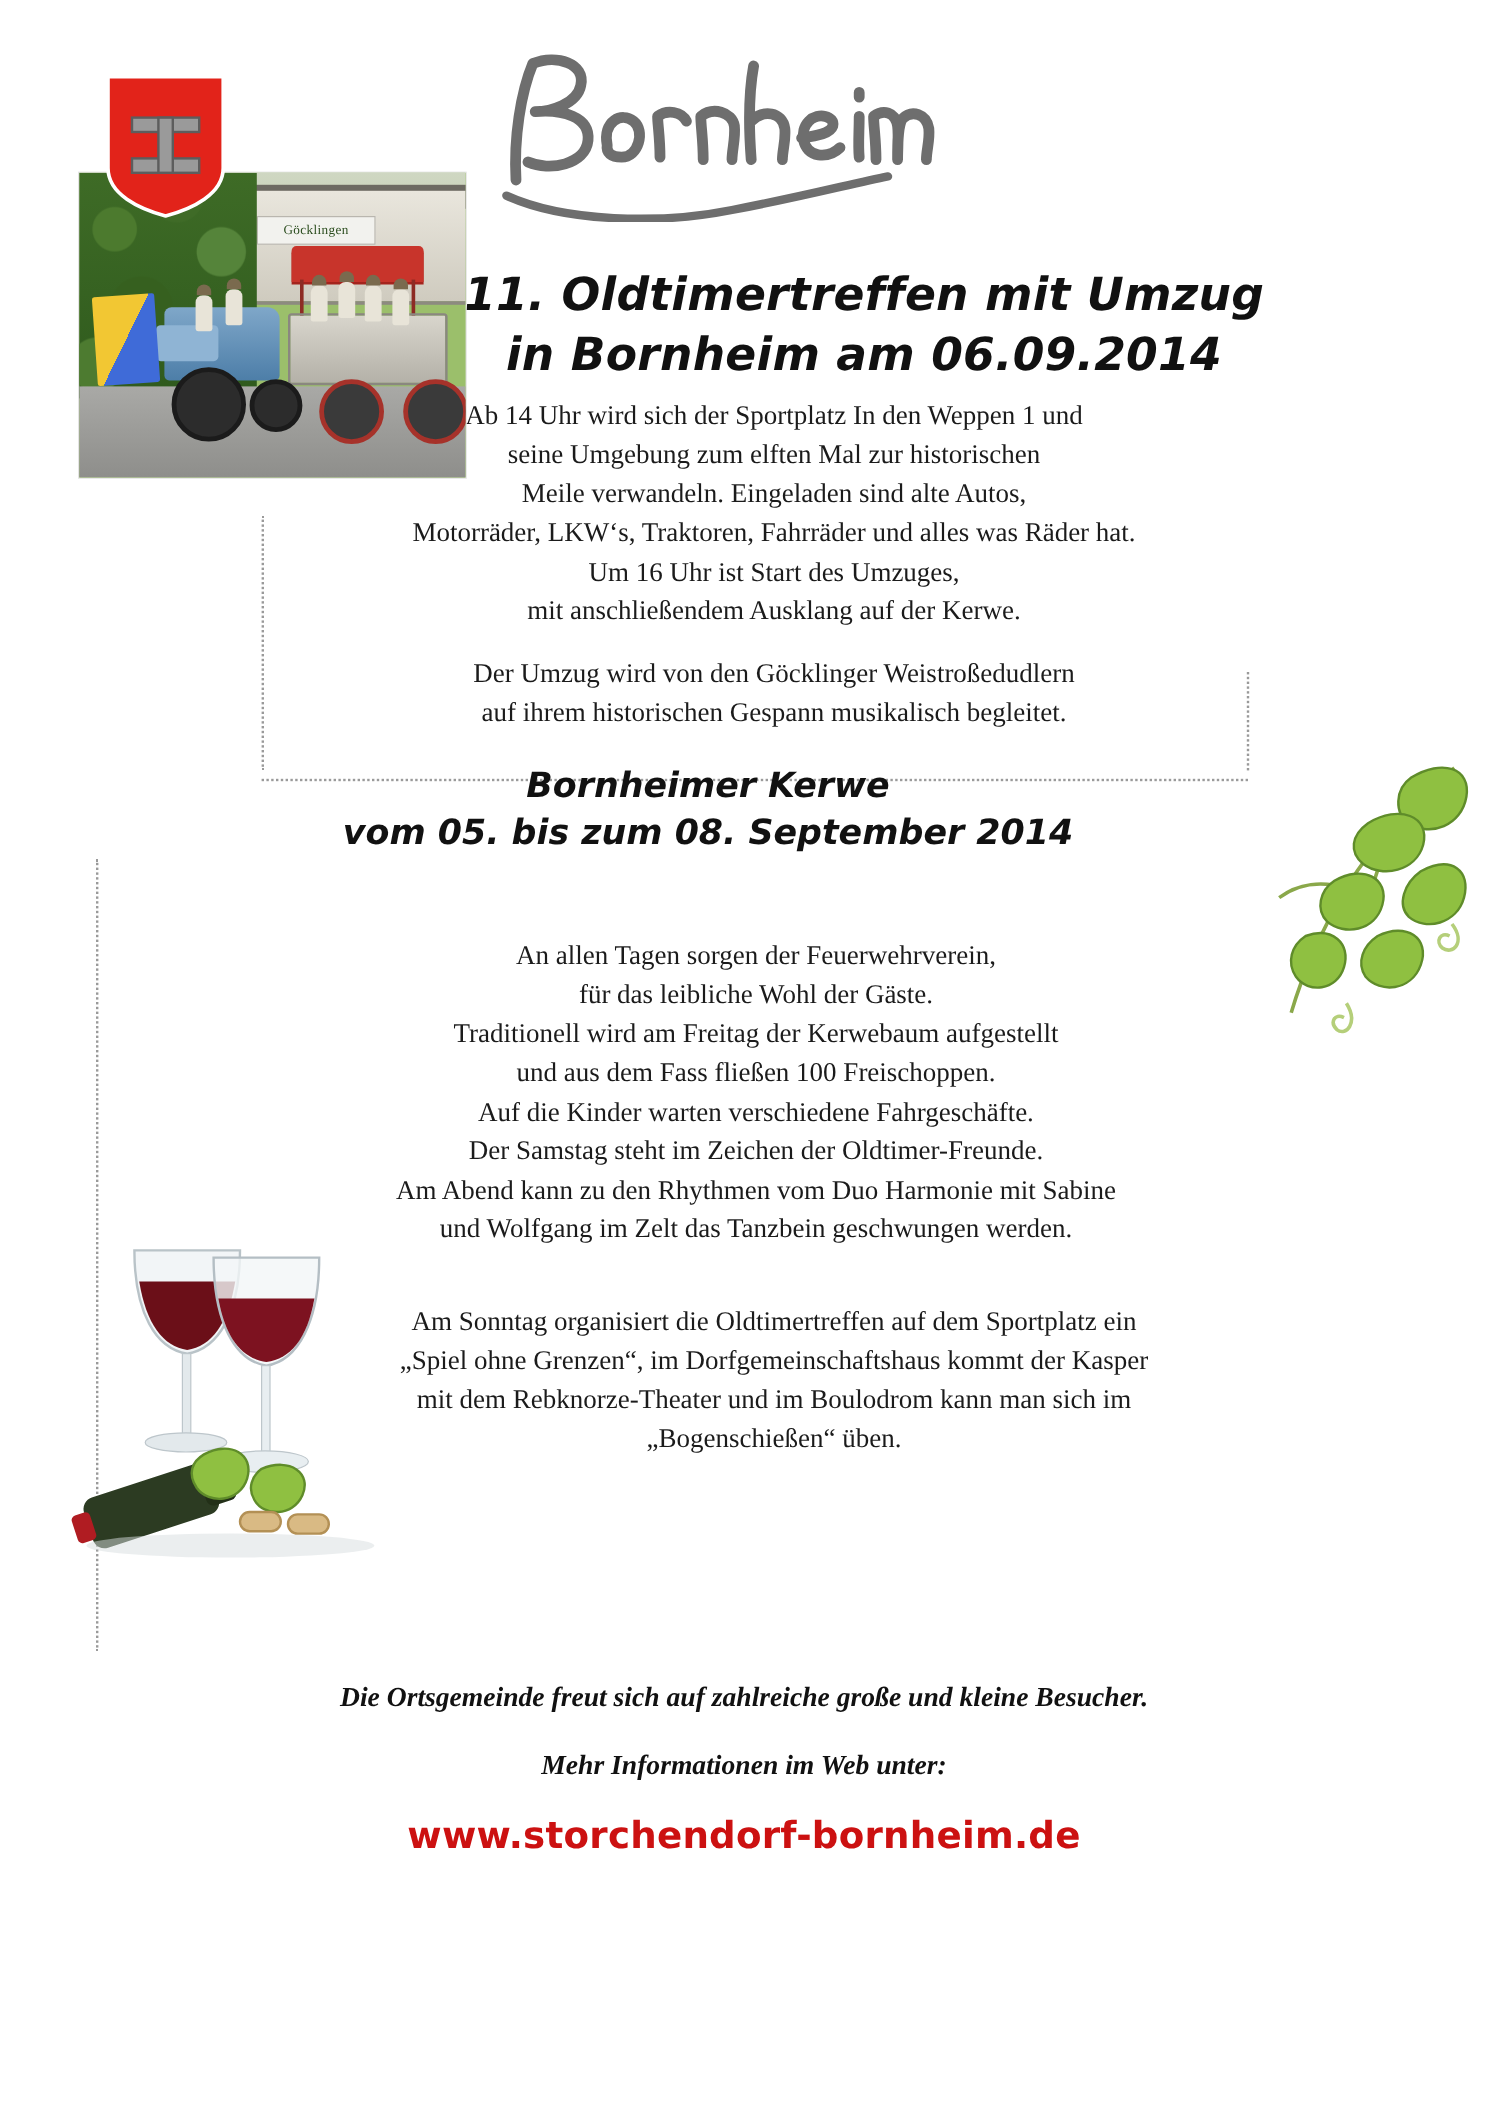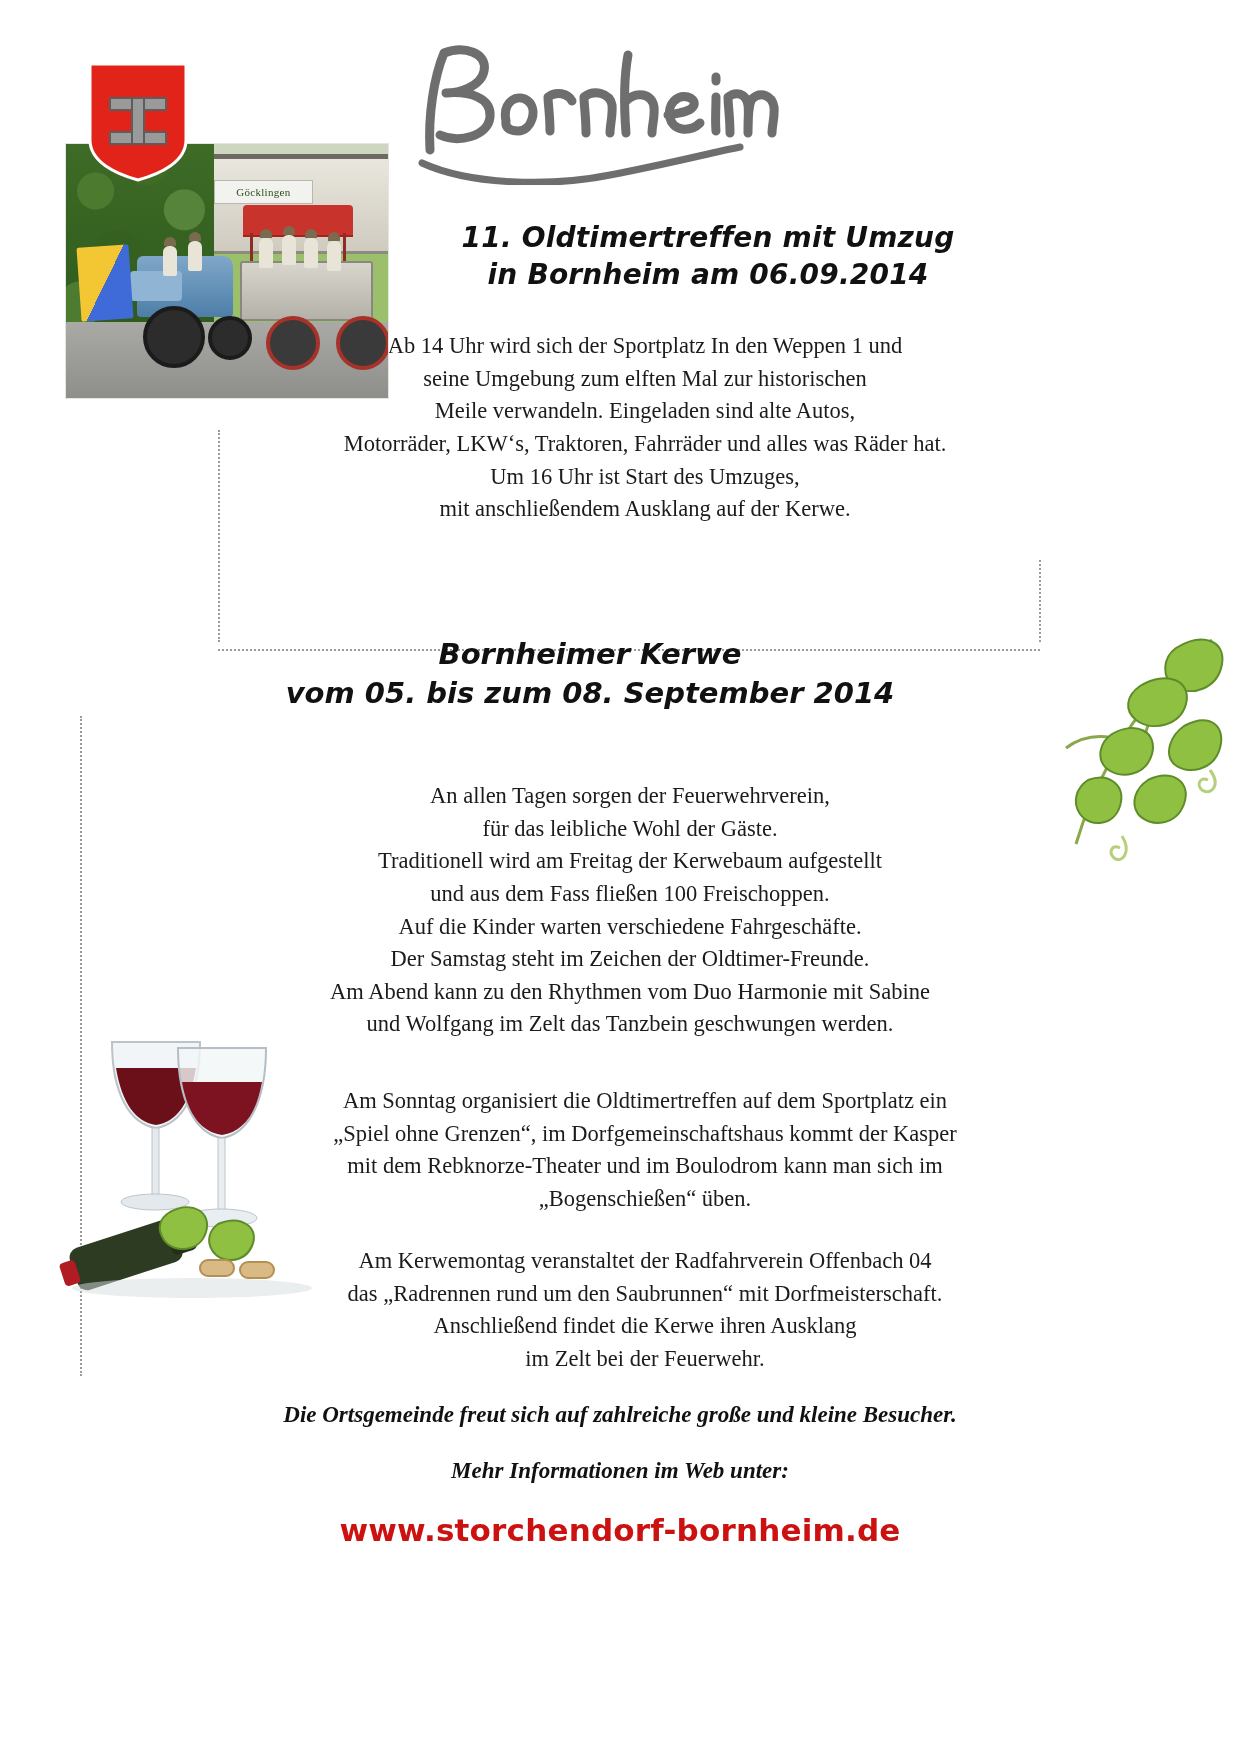--- a/index.html
+++ b/index.html
@@ -154,22 +154,22 @@
   
   .h-block {
     position: absolute;
     text-align: center;
     font-family: "DejaVu Sans", sans-serif;
     font-weight: bold;
     font-style: italic;
     color: #111;
   }
   #title-oldtimer {
-    left: 288px; top: 220px; width: 840px;
-    font-size: 28px; line-height: 1.32;
+    left: 300px; top: 220px; width: 840px;
+    font-size: 38px; line-height: 1.32;
     letter-spacing: .2px;
   }
   #title-kerwe {
     left: 210px; top: 635px; width: 760px;
     font-size: 29px; line-height: 1.35;
   }
 
   
   .body-text {
     position: absolute;
@@ -379,20 +379,24 @@
 
   <div class="body-text" id="para-oldtimer-1">
     <div>Ab 14 Uhr wird sich der Sportplatz In den Weppen 1 und</div>
     <div>seine Umgebung zum elften Mal zur historischen</div>
     <div>Meile verwandeln. Eingeladen sind alte Autos,</div>
     <div>Motorräder, LKW‘s, Traktoren, Fahrräder und alles was Räder hat.</div>
     <div>Um 16 Uhr ist Start des Umzuges,</div>
     <div>mit anschließendem Ausklang auf der Kerwe.</div>
   </div>
 
+  <div class="body-text" id="para-oldtimer-2">
+    <div>Der Umzug wird von den Göcklinger Weistroßedudlern</div>
+    <div>auf ihrem historischen Gespann musikalisch begleitet.</div>
+  </div>
 
   <div class="h-block" id="title-kerwe">
     <div>Bornheimer Kerwe</div>
     <div>vom 05. bis zum 08. September 2014</div>
   </div>
 
   <div class="body-text" id="para-kerwe-1">
     <div>An allen Tagen sorgen der Feuerwehrverein,</div>
     <div>für das leibliche Wohl der Gäste.</div>
     <div>Traditionell wird am Freitag der Kerwebaum aufgestellt</div>
@@ -403,24 +407,18 @@
     <div>und Wolfgang im Zelt das Tanzbein geschwungen werden.</div>
   </div>
 
   <div class="body-text" id="para-kerwe-2">
     <div>Am Sonntag organisiert die Oldtimertreffen auf dem Sportplatz ein</div>
     <div>„Spiel ohne Grenzen“, im Dorfgemeinschaftshaus kommt der Kasper</div>
     <div>mit dem Rebknorze-Theater und im Boulodrom kann man sich im</div>
     <div>„Bogenschießen“ üben.</div>
   </div>
 
-  <div class="body-text" id="para-kerwe-3">
-    <div>Am Kerwemontag veranstaltet der Radfahrverein Offenbach 04</div>
-    <div>das „Radrennen rund um den Saubrunnen“ mit Dorfmeisterschaft.</div>
-    <div>Anschließend findet die Kerwe ihren Ausklang</div>
-    <div>im Zelt bei der Feuerwehr.</div>
-  </div>
 
   <div class="closing" id="closing-1">Die Ortsgemeinde freut sich auf zahlreiche große und kleine Besucher.</div>
   <div class="closing" id="closing-2">Mehr Informationen im Web unter:</div>
   <div id="website">www.storchendorf-bornheim.de</div>
 
 </div>
 
 </body></html>

